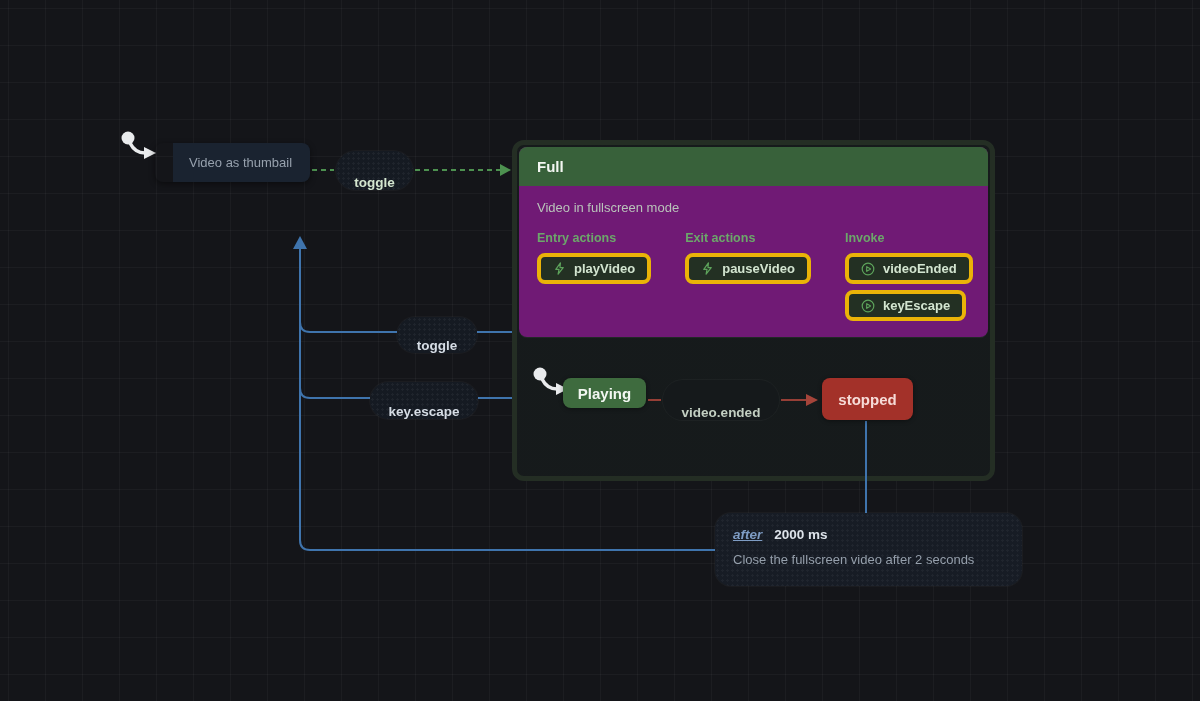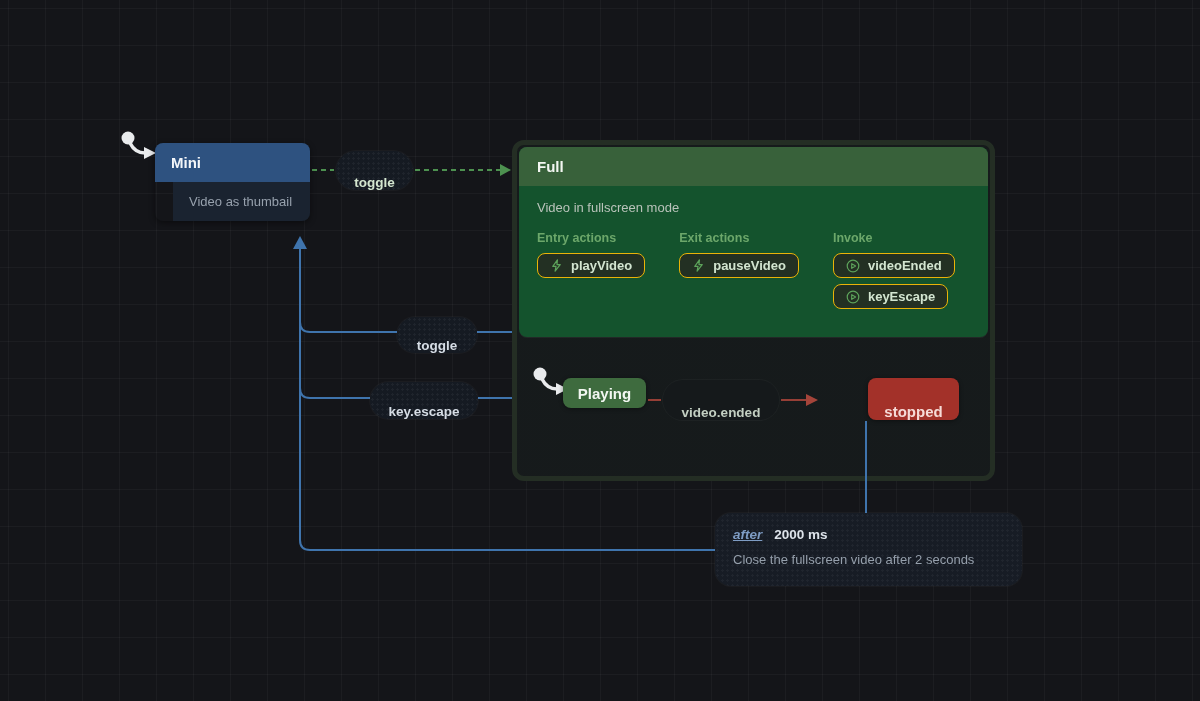--- a/index.html
+++ b/index.html
@@ -30,47 +30,47 @@
   .full-container{
     left:512px;top:140px;width:483px;height:341px;
     border:5px solid #242e24;border-radius:12px;
     background:
       linear-gradient(rgba(40,56,40,0.10), rgba(40,56,40,0.10)),
       #14171a;
     box-sizing:border-box;
   }
   .full-card{
     position:absolute;left:519px;top:147px;width:469px;height:190px;
-    border-radius:8px;overflow:hidden;background:#14532d;
+    border-radius:8px;overflow:hidden;background:#701a75;
     box-shadow:0 1px 0 rgba(120,150,120,0.12);
   }
   .full-header{background:#38613a;padding:11px 18px;font-size:15px;font-weight:700;color:#f3f7f2;}
   .full-desc{padding:14px 18px 4px 18px;font-size:13px;color:#b9c3ba;}
   .actions-row{display:flex;gap:34px;padding:12px 18px;}
   .action-col{display:flex;flex-direction:column;gap:6px;}
   .action-col-title{font-size:12.5px;font-weight:700;color:#6ca76a;margin-bottom:2px;}
   .action-pill{
     display:inline-flex;align-items:center;gap:8px;
-    background:#233023;border:1px solid #eab308;border-radius:8px;
+    background:#233023;border:4px solid #eab308;border-radius:8px;
     padding:4px 12px;font-size:13px;font-weight:600;color:#d3e5d0;
     width:max-content;
   }
   .action-pill svg{flex:0 0 auto;}
 
   
   .playing-node{
     left:563px;top:378px;width:83px;height:30px;border-radius:8px;
     background:#3e6b3e;color:#f2f6f1;font-size:15px;font-weight:600;
     display:flex;align-items:center;justify-content:center;
     box-shadow:0 1px 4px rgba(0,0,0,0.4);
   }
   .stopped-node{
-    left:868px;top:378px;width:91px;height:42px;border-radius:8px;
+    left:822px;top:378px;width:91px;height:42px;border-radius:8px;
     background:#a33129;color:#f6dbd7;font-size:15px;font-weight:600;
-    display:flex;align-items:flex-end;justify-content:center;
+    display:flex;align-items:center;justify-content:center;
     box-shadow:0 1px 4px rgba(0,0,0,0.4);
   }
 
   
   .event-pill{
     display:flex;align-items:flex-end;justify-content:center;
     border-radius:20px;background:#151a22;
     background-image:radial-gradient(rgba(255,255,255,0.045) 1px, transparent 1.2px);
     background-size:5px 5px;
     font-weight:700;box-shadow:0 0 0 1px rgba(255,255,255,0.03);
@@ -121,21 +121,20 @@
   <polygon points="806,394 818,400 806,406" fill="#a5443a"></polygon>
 </svg>
 
 <svg class="abs" style="left:118px;top:129px;" width="40" height="32" viewBox="0 0 40 32">
   <circle cx="10" cy="9" r="6.5" fill="#e9ebed"></circle>
   <path d="M 12 14 Q 17 24 27 24" stroke="#e9ebed" stroke-width="3.5" fill="none"></path>
   <polygon points="26,18 38,24 26,30" fill="#e9ebed"></polygon>
 </svg>
 
 <div class="abs state-node mini-node">
-  <div class="mini-header">Mini</div>
   <div class="mini-body">Video as thumbail</div>
 </div>
 
 <div class="abs event-pill toggle1-pill">
   <span>toggle</span>
 </div>
 
 <div class="full-card">
   <div class="full-header">Full</div>
   <div class="full-desc">Video in fullscreen mode</div>

